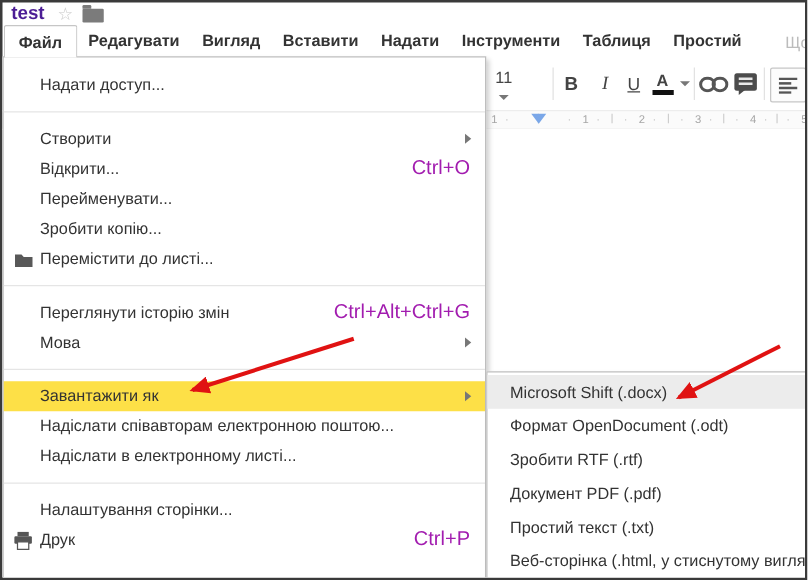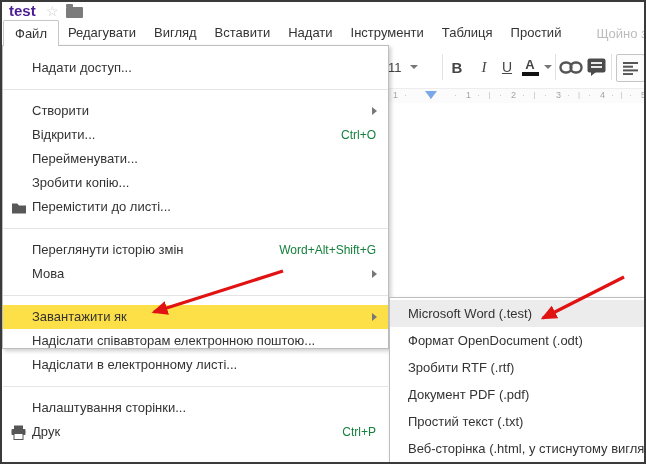--- a/index.html
+++ b/index.html
@@ -10,21 +10,21 @@
   
   .hdr{position:absolute;top:0;left:0;right:0;height:18px;}
   .doc-title{position:absolute;left:7px;top:0px;font-size:15px;font-weight:bold;color:#4c1d95;}
   .star{position:absolute;left:44px;top:1px;font-size:14px;color:#c9c9c9;line-height:16px;}
   .fold{position:absolute;left:64px;top:5px;width:17px;height:11px;background:#7b7b7b;border-radius:1px;}
   .fold:before{content:"";position:absolute;top:-3px;left:0;width:7px;height:3px;background:#7b7b7b;border-radius:1px 1px 0 0;}
 
   
   .menubar{position:absolute;top:18px;left:0;right:0;height:26px;display:flex;align-items:center;
            font-size:13px;color:#333;}
-  .mb-item{padding:0 9px;height:26px;line-height:26px;cursor:pointer;white-space:nowrap;}
+  .mb-item{padding:0 9px;height:26px;line-height:26px;cursor:pointer;white-space:nowrap;font-weight:bold;}
   .mb-tab{position:relative;z-index:12;background:#fff;border:1px solid #c6c6c6;border-bottom:none;
           border-radius:2px 2px 0 0;margin-left:1px;padding:0 11px;height:25px;line-height:25px;}
   .mb-status{margin-left:26px;color:#bcbcbc;white-space:nowrap;}
 
   
   .toolbar{position:absolute;top:44px;left:0;right:0;height:42px;background:#fff;}
   .tb{position:absolute;top:8px;height:26px;display:flex;align-items:center;justify-content:center;
       color:#444;cursor:pointer;}
   .tb-divider{position:absolute;top:8px;width:1px;height:26px;background:#e2e2e2;}
   .caret{width:0;height:0;border-left:4px solid transparent;border-right:4px solid transparent;
@@ -46,27 +46,27 @@
   .rl-marker{position:absolute;top:2px;width:0;height:0;cursor:pointer;
              border-left:6px solid transparent;border-right:6px solid transparent;
              border-top:8px solid #7aa7e8;}
 
   
   .canvas{position:absolute;top:101px;left:0;right:0;bottom:0;background:#fff;}
 
   
   .panel{position:absolute;background:#fff;border:1px solid #bebebe;
          box-shadow:2px 2px 4px rgba(0,0,0,.2);z-index:10;box-sizing:border-box;}
-  #file-menu{left:0;top:43px;width:387px;height:304px;padding-top:10px;}
+  #file-menu{left:0;top:43px;width:387px;height:418px;padding-top:10px;}
   #dl-menu{left:387px;top:295px;width:257px;height:166px;padding-top:2px;}
 
   .menu-item{position:relative;height:24px;line-height:24px;padding:0 14px 0 29px;
              font-size:13px;color:#333;cursor:pointer;white-space:nowrap;}
   .menu-item.hl{background:#fde047;}
-  .mi-shortcut{position:absolute;right:12px;top:0;color:#15803d;font-size:12px;}
+  .mi-shortcut{position:absolute;right:12px;top:0;color:#a21caf;font-size:16px;}
   .mi-arrow{position:absolute;right:11px;top:8px;width:0;height:0;
             border-left:5px solid #777;border-top:4px solid transparent;border-bottom:4px solid transparent;}
   .item-icon{position:absolute;left:8px;top:4px;width:16px;height:16px;}
   .separator{border-top:1px solid #e5e5e5;margin:9px 0;}
 
   .sub-item{position:relative;height:27px;line-height:27px;padding:0 10px 0 18px;
             font-size:13px;color:#333;cursor:pointer;white-space:nowrap;}
   .sub-item.hl{background:#ececec;}
 
   
@@ -89,21 +89,21 @@
       <div class="mb-item">Вигляд</div>
       <div class="mb-item">Вставити</div>
       <div class="mb-item">Надати</div>
       <div class="mb-item">Інструменти</div>
       <div class="mb-item">Таблиця</div>
       <div class="mb-item">Простий</div>
       <div class="mb-status">Щойно змінено</div>
     </div>
 
   <div class="toolbar">
-    <div class="tb" style="left:386px;width:30px;justify-content:space-between;font-size:13px;">
+    <div class="tb" style="left:386px;width:30px;justify-content:space-between;font-size:13px;flex-direction:column;">
       <span>11</span>
       <span class="caret"></span>
     </div>
     <div class="tb-divider" style="left:440px;"></div>
     <div class="tb tb-bold" style="left:446px;width:18px;">B</div>
     <div class="tb tb-italic" style="left:474px;width:16px;">I</div>
     <div class="tb tb-under" style="left:496px;width:18px;">U</div>
     <div class="tb color-a" style="left:518px;width:20px;">
       <span class="a">A</span>
       <span class="bar"></span>
@@ -172,37 +172,37 @@
       <div class="menu-item"><span class="mi-label">Надати доступ...</span></div>
       <div class="separator"></div>
       <div class="menu-item"><span class="mi-label">Створити</span><span class="mi-arrow"></span></div>
       <div class="menu-item"><span class="mi-label">Відкрити...</span><span class="mi-shortcut">Ctrl+O</span></div>
       <div class="menu-item"><span class="mi-label">Перейменувати...</span></div>
       <div class="menu-item"><span class="mi-label">Зробити копію...</span></div>
       <div class="menu-item"><span class="mi-label">Перемістити до листі...</span><span class="item-icon"><svg width="16" height="14" viewBox="0 0 16 14">
             <path d="M1 2.5h5.2L8 4.5h7V12.5H1z" fill="#585858"></path>
           </svg></span></div>
       <div class="separator"></div>
-      <div class="menu-item"><span class="mi-label">Переглянути історію змін</span><span class="mi-shortcut">Word+Alt+Shift+G</span></div>
+      <div class="menu-item"><span class="mi-label">Переглянути історію змін</span><span class="mi-shortcut">Ctrl+Alt+Ctrl+G</span></div>
       <div class="menu-item"><span class="mi-label">Мова</span><span class="mi-arrow"></span></div>
       <div class="separator"></div>
       <div class="menu-item hl"><span class="mi-label">Завантажити як</span><span class="mi-arrow"></span></div>
       <div class="menu-item"><span class="mi-label">Надіслати співавторам електронною поштою...</span></div>
       <div class="menu-item"><span class="mi-label">Надіслати в електронному листі...</span></div>
       <div class="separator"></div>
       <div class="menu-item"><span class="mi-label">Налаштування сторінки...</span></div>
       <div class="menu-item"><span class="mi-label">Друк</span><span class="item-icon"><svg width="15" height="15" viewBox="0 0 15 15">
             <rect x="3" y="0.5" width="9" height="3.5" fill="#565656"></rect>
             <rect x="0.5" y="4" width="14" height="6" rx="1" fill="#565656"></rect>
             <rect x="3" y="8.5" width="9" height="6" fill="#fff" stroke="#565656"></rect>
           </svg></span><span class="mi-shortcut">Ctrl+P</span></div>
     </div>
 
   <div id="dl-menu" class="panel">
-      <div class="sub-item hl"><span>Microsoft Word (.test)</span></div>
+      <div class="sub-item hl"><span>Microsoft Shift (.docx)</span></div>
       <div class="sub-item"><span>Формат OpenDocument (.odt)</span></div>
       <div class="sub-item"><span>Зробити RTF (.rtf)</span></div>
       <div class="sub-item"><span>Документ PDF (.pdf)</span></div>
       <div class="sub-item"><span>Простий текст (.txt)</span></div>
       <div class="sub-item"><span>Веб-сторінка (.html, у стиснутому вигляді)</span></div>
     </div>
 
   <svg id="arrows">
     <defs>
       <marker id="ah" markerWidth="5" markerHeight="4.4" refX="4.2" refY="2.2" orient="auto">

